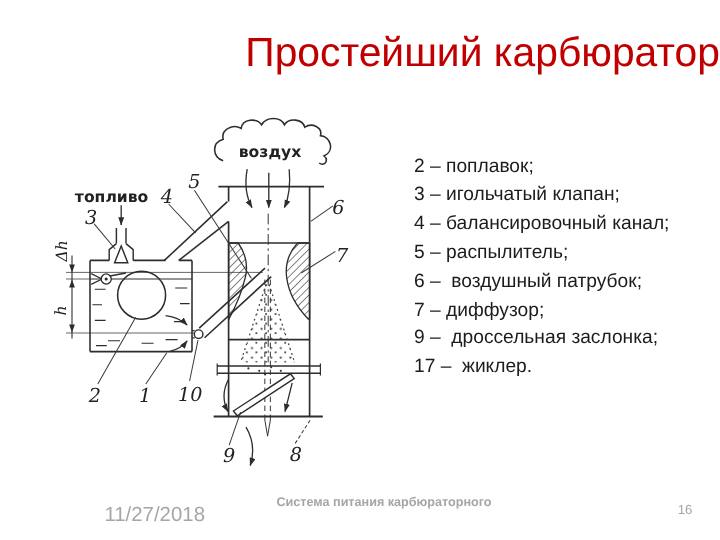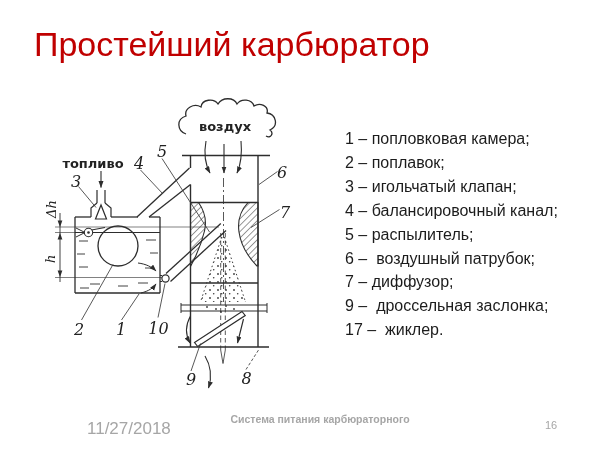--- a/index.html
+++ b/index.html
@@ -1,25 +1,25 @@
 <!DOCTYPE html>
 <html><head>
 <meta charset="utf-8">
 <style>
   html,body{margin:0;padding:0;width:600px;height:450px;background:#fff;overflow:hidden;}
   .slide{position:relative;width:600px;height:450px;background:#ffffff;font-family:"Liberation Sans",sans-serif;}
   .title{position:absolute;top:24px;left:0;width:600px;box-sizing:border-box;padding-left:34px;
-         text-align:left;font-size:34px;line-height:40px;color:#C00000;letter-spacing:0px;}
+         text-align:right;font-size:34px;line-height:40px;color:#C00000;letter-spacing:0px;}
   .legend{position:absolute;left:345px;top:127px;width:248px;color:#1c1c1c;
           font-size:16px;line-height:23.9px;}
   .legend-line{white-space:pre-wrap;}
   .footer-date{position:absolute;left:46px;top:419px;width:80px;color:#a6a6a6;font-size:17px;margin-left:41px;}
   .footer-subject{position:absolute;left:195px;top:413px;width:250px;text-align:center;
                   color:#a6a6a6;font-size:10.5px;line-height:12.5px;font-weight:bold;}
-  .footer-page{position:absolute;left:545px;top:419px;width:32px;color:#a6a6a6;font-size:11px;}
+  .footer-page{position:absolute;left:545px;top:419px;width:32px;text-align:right;color:#a6a6a6;font-size:11px;}
   svg{position:absolute;left:38px;top:88px;}
   svg text{font-family:"DejaVu Serif",serif;}
   .dlabel{font-family:"DejaVu Sans","Liberation Sans",sans-serif;font-weight:bold;font-size:13px;fill:#222;}
   .cnum{font-style:italic;font-size:16px;fill:#222;}
   .dim{font-style:italic;font-size:13px;fill:#222;}
 </style>
 </head>
 <body>
 
 <div class="slide">
@@ -192,21 +192,20 @@
       <text class="cnum" x="162" y="157">5</text>
       <text class="cnum" x="282" y="178">6</text>
       <text class="cnum" x="285" y="218">7</text>
       <text class="cnum" x="246.5" y="384">8</text>
       <text class="cnum" x="191" y="385">9</text>
       <text class="cnum" x="158.5" y="334">10</text>
     </g>
   </svg>
 
   <div class="legend">
-    <div class="legend-line">1 – попловковая камера;</div>
     <div class="legend-line">2 – поплавок;</div>
     <div class="legend-line">3 – игольчатый клапан;</div>
     <div class="legend-line">4 – балансировочный канал;</div>
     <div class="legend-line">5 – распылитель;</div>
     <div class="legend-line">6 –  воздушный патрубок;</div>
     <div class="legend-line">7 – диффузор;</div>
     <div class="legend-line">9 –  дроссельная заслонка;</div>
     <div class="legend-line">17 –  жиклер.</div>
   </div>
 

